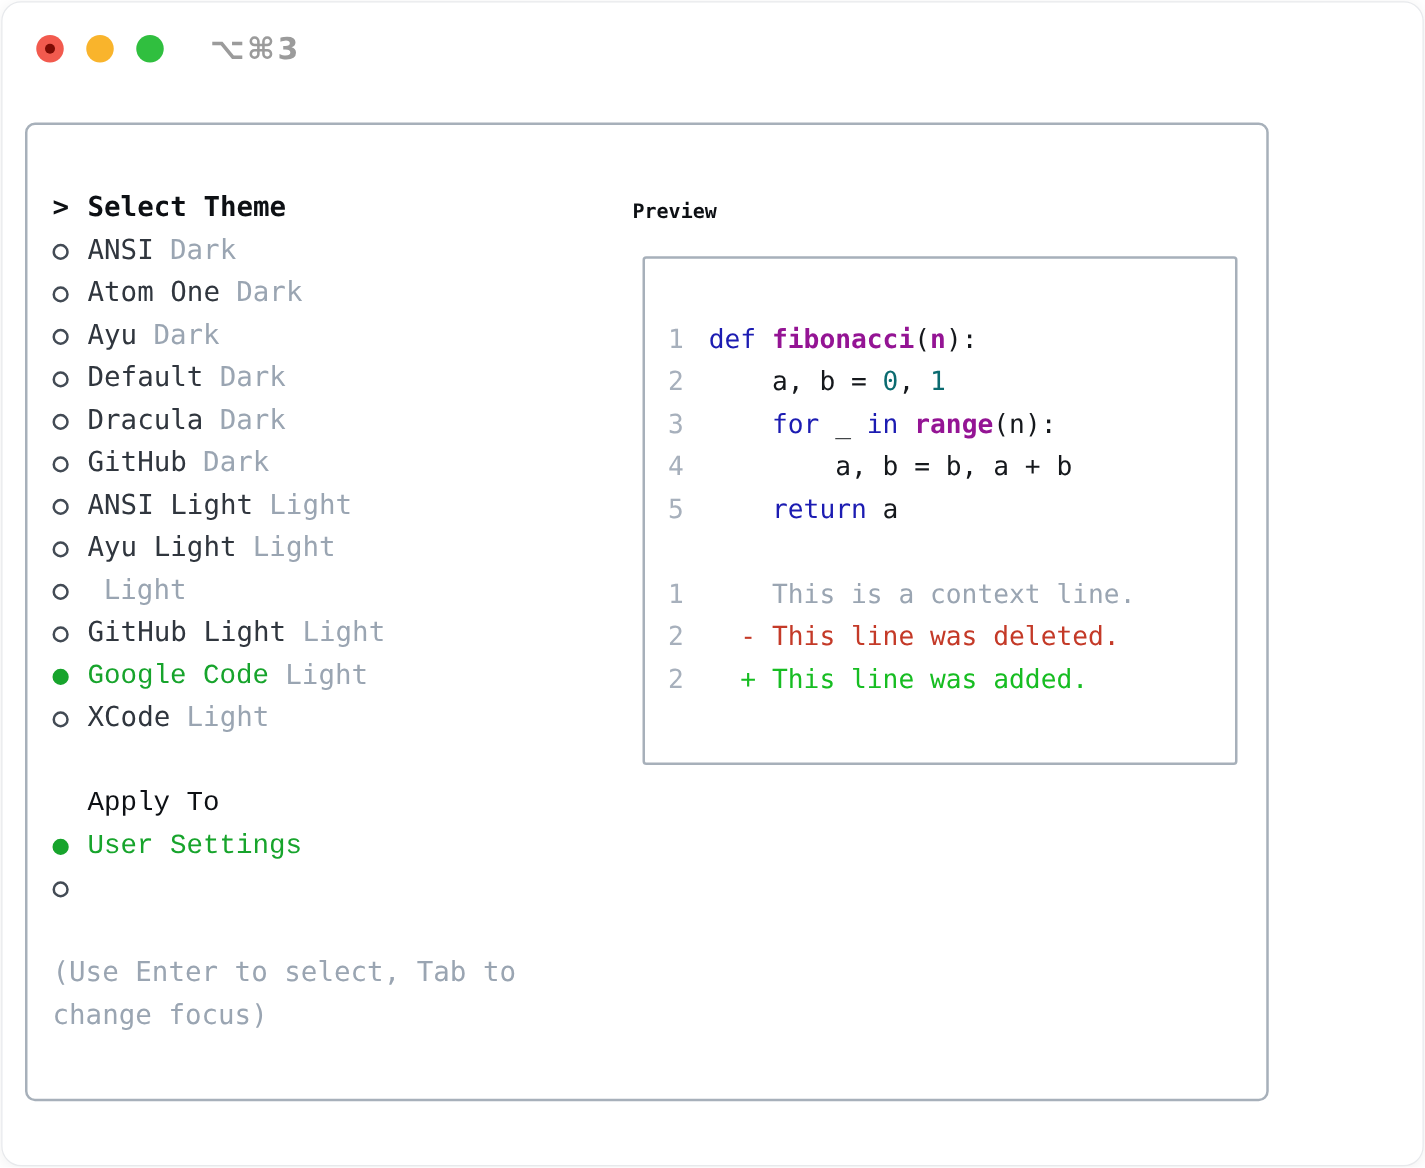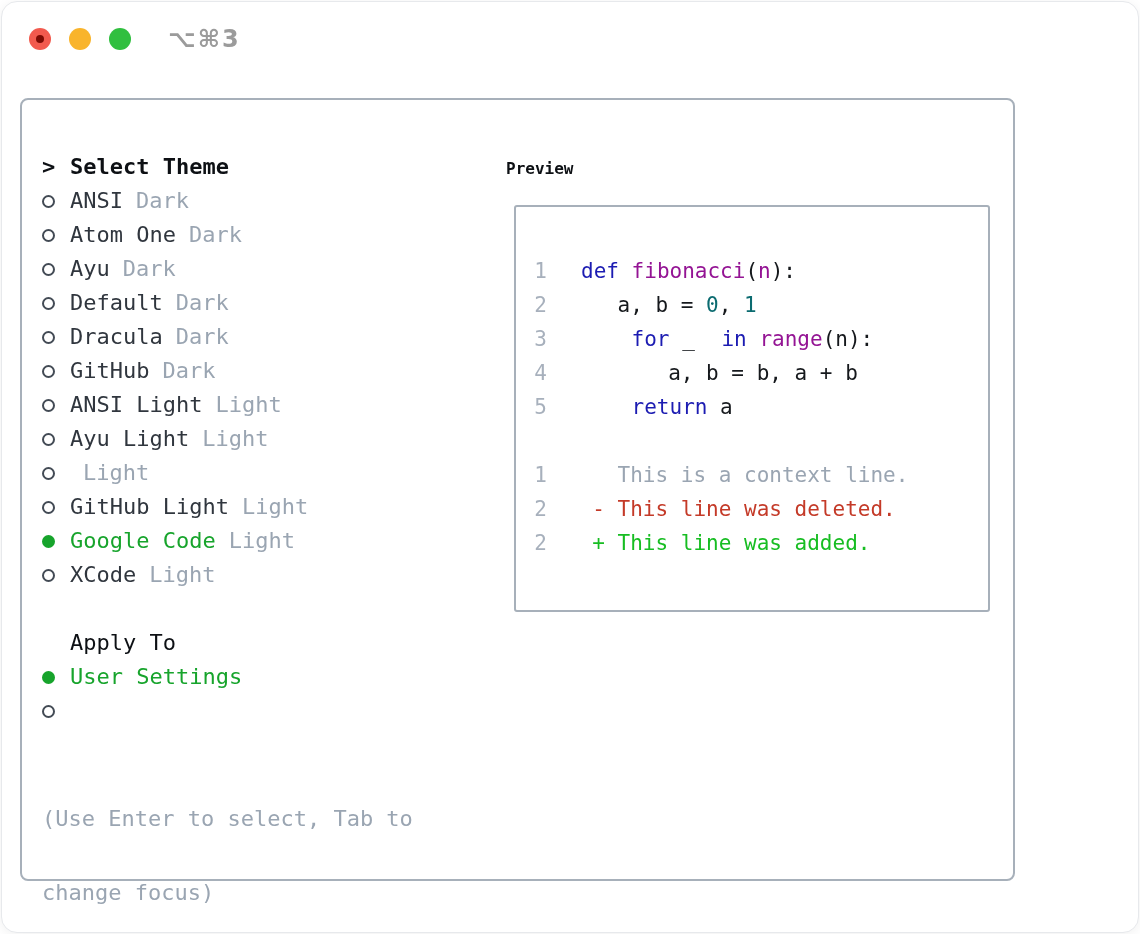--- a/index.html
+++ b/index.html
@@ -49,42 +49,42 @@
   .row { display:flex; align-items:center; height:34px; white-space:pre; }
   .row.blank { height:34px; }
   .marker { width:28px; flex:none; display:flex; align-items:center; }
   .header-row .marker, .header-row .label { color:var(--c-heading); font-weight:bold; }
   .radio {
     width:13px; height:13px; border:2px solid var(--c-radio); border-radius:50%;
     background:transparent;
   }
   .selected .radio { background:var(--c-green); border-color:var(--c-green); }
   .name { color:var(--c-text); }
-  .selected .name { color:var(--c-green); }
+  .selected .name { color:var(--c-green);font-family:Liberation Mono, monospace; }
   .variant { color:var(--c-muted); margin-left:13px; }
-  .apply-header .label { color:var(--c-heading); }
-  .help-row { color:var(--c-muted);margin-top:40px; }
+  .apply-header .label { color:var(--c-heading);font-family:Liberation Mono, monospace; }
+  .help-row { color:var(--c-muted); }
   
   .preview-title {
     position:absolute; left:484px; top:52px;
     font-size:16px; line-height:34px; font-weight:bold; color:var(--c-heading);
   }
   .preview-box {
     position:absolute; left:492px; top:105px;
     width:476px; height:407px;
     border:2px solid var(--c-border);
     border-radius:3px;
     padding:47px 0 0 18px;
     font-size:21px; line-height:34px;
     overflow:hidden;
   }
   .pline { display:flex; white-space:pre; height:34px; }
   .ln { width:13px; margin-right:20px; text-align:right; color:var(--c-linenum); flex:none; }
-  .keyword  { color:var(--c-keyword);margin-left:14px; }
-  .function { color:var(--c-function); }
+  .keyword  { color:var(--c-keyword); }
+  .function { color:var(--c-function);font-weight:bold; }
   .literal  { color:var(--c-literal); }
   .plain    { color:var(--c-code_plain); }
   .context  { color:var(--c-muted); }
   .deleted  { color:var(--c-diff_red); }
   .added    { color:var(--c-diff_green); }
 </style>
 </head>
 <body>
 
 <div class="window">

